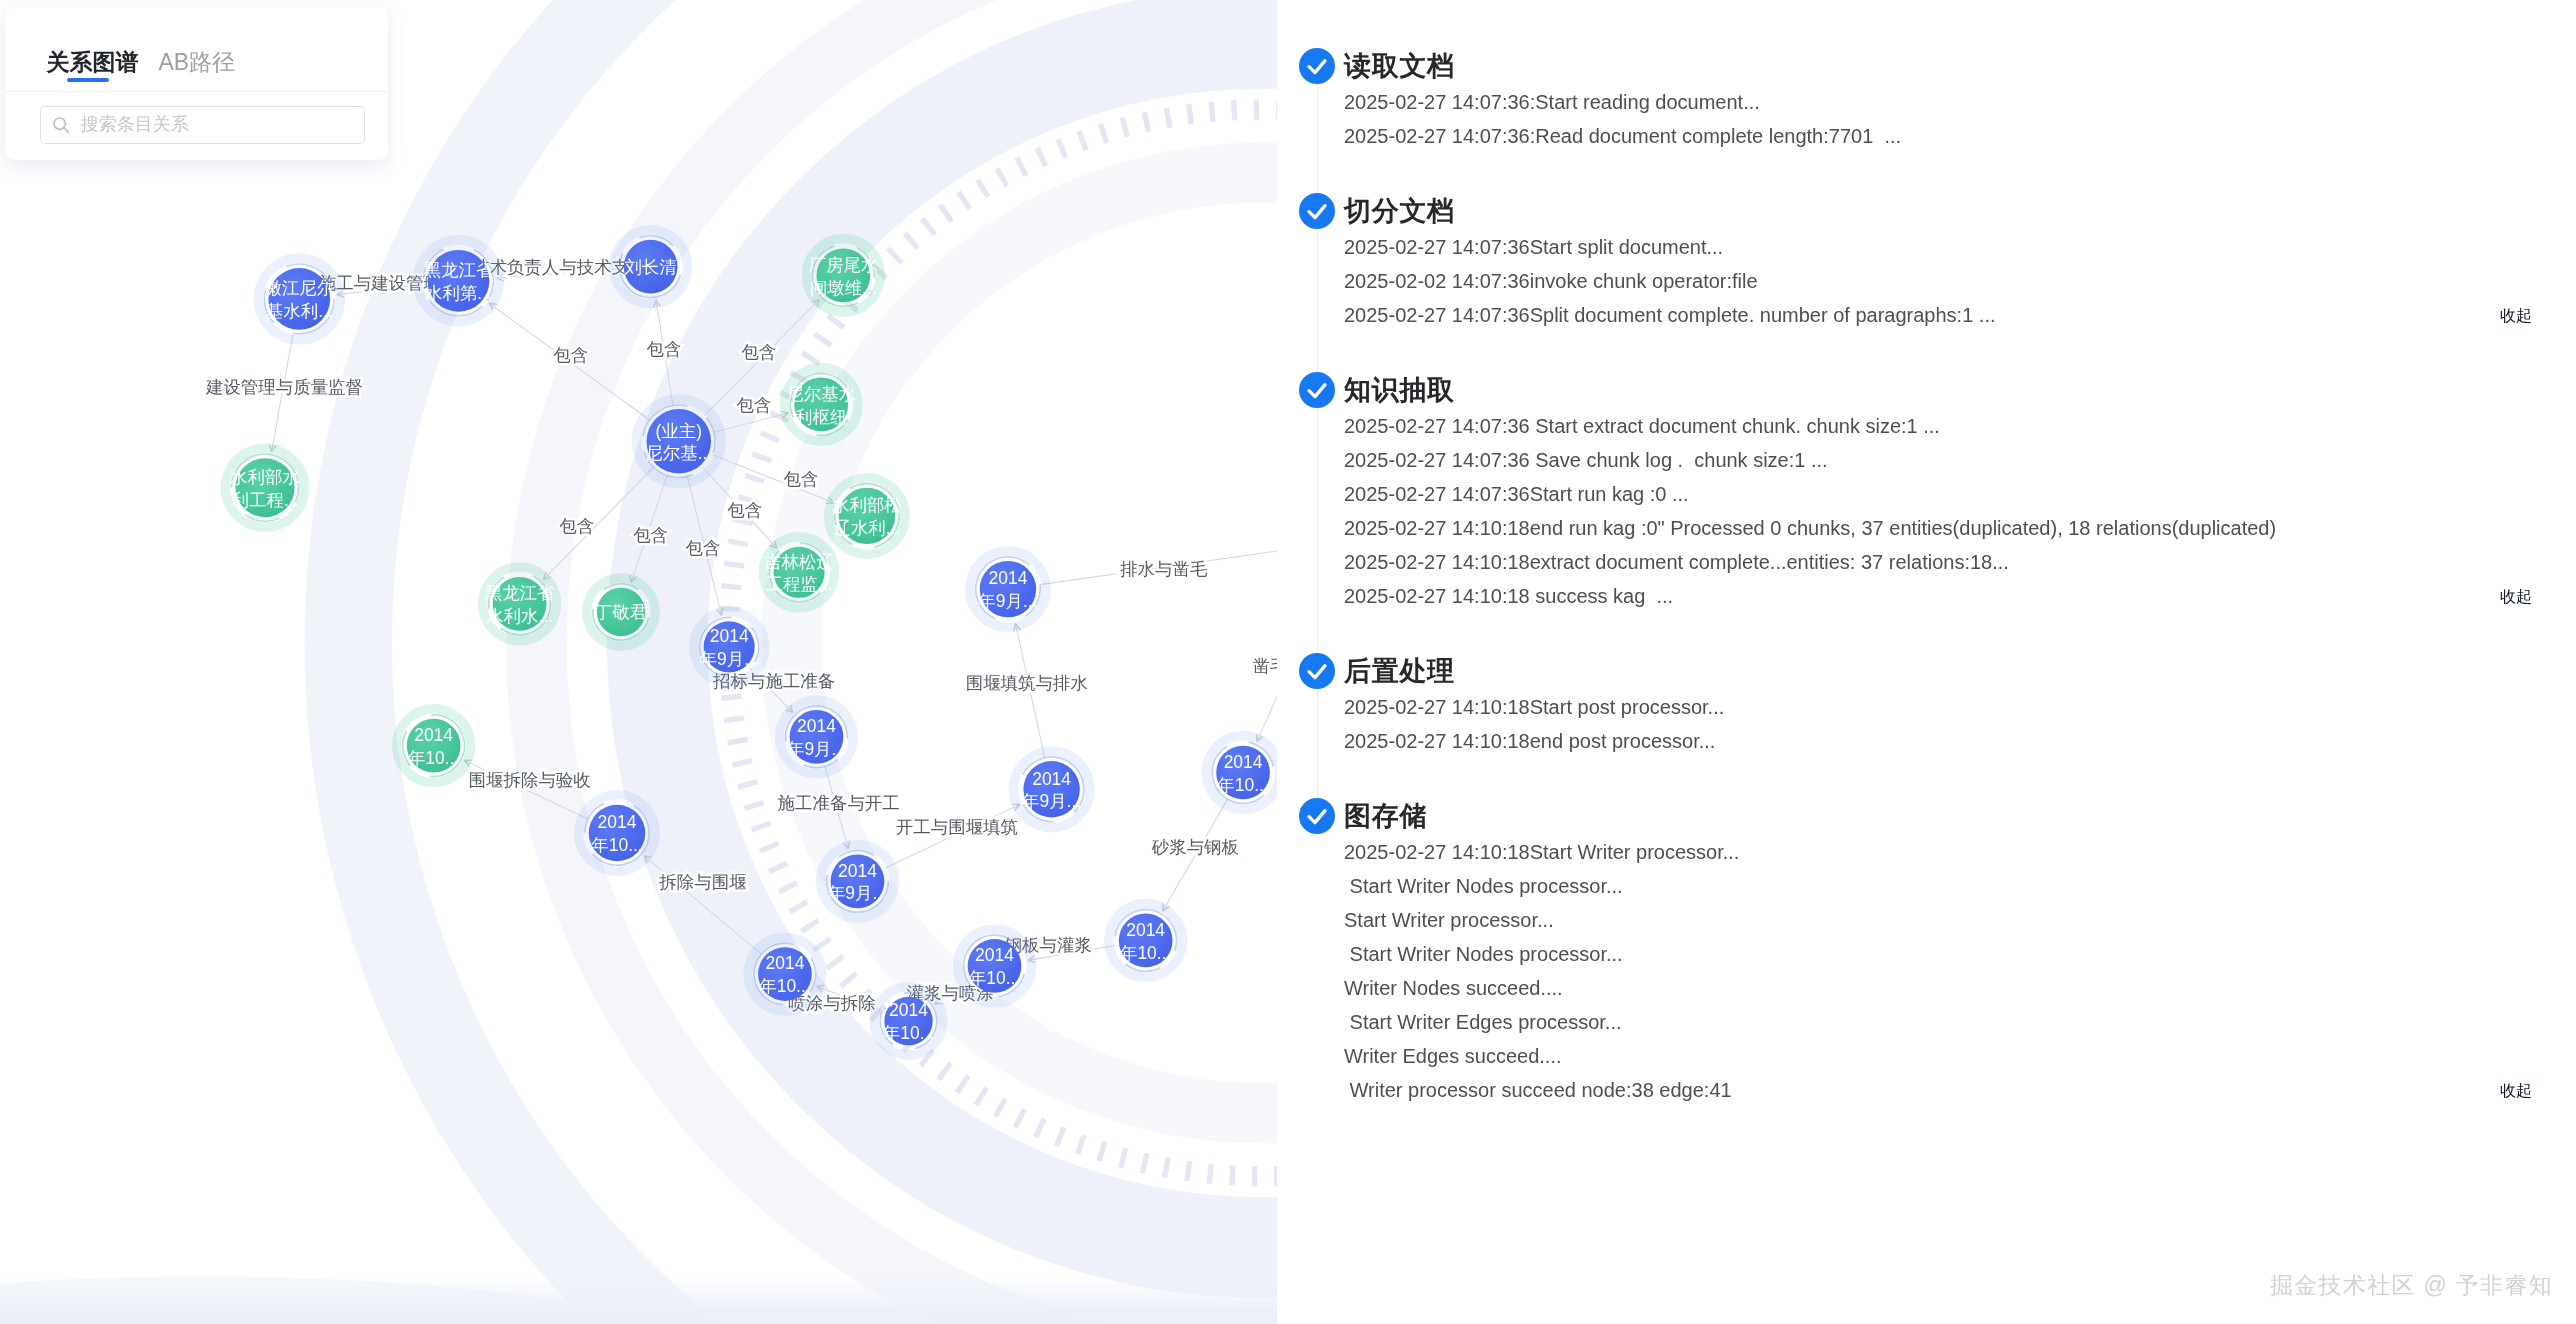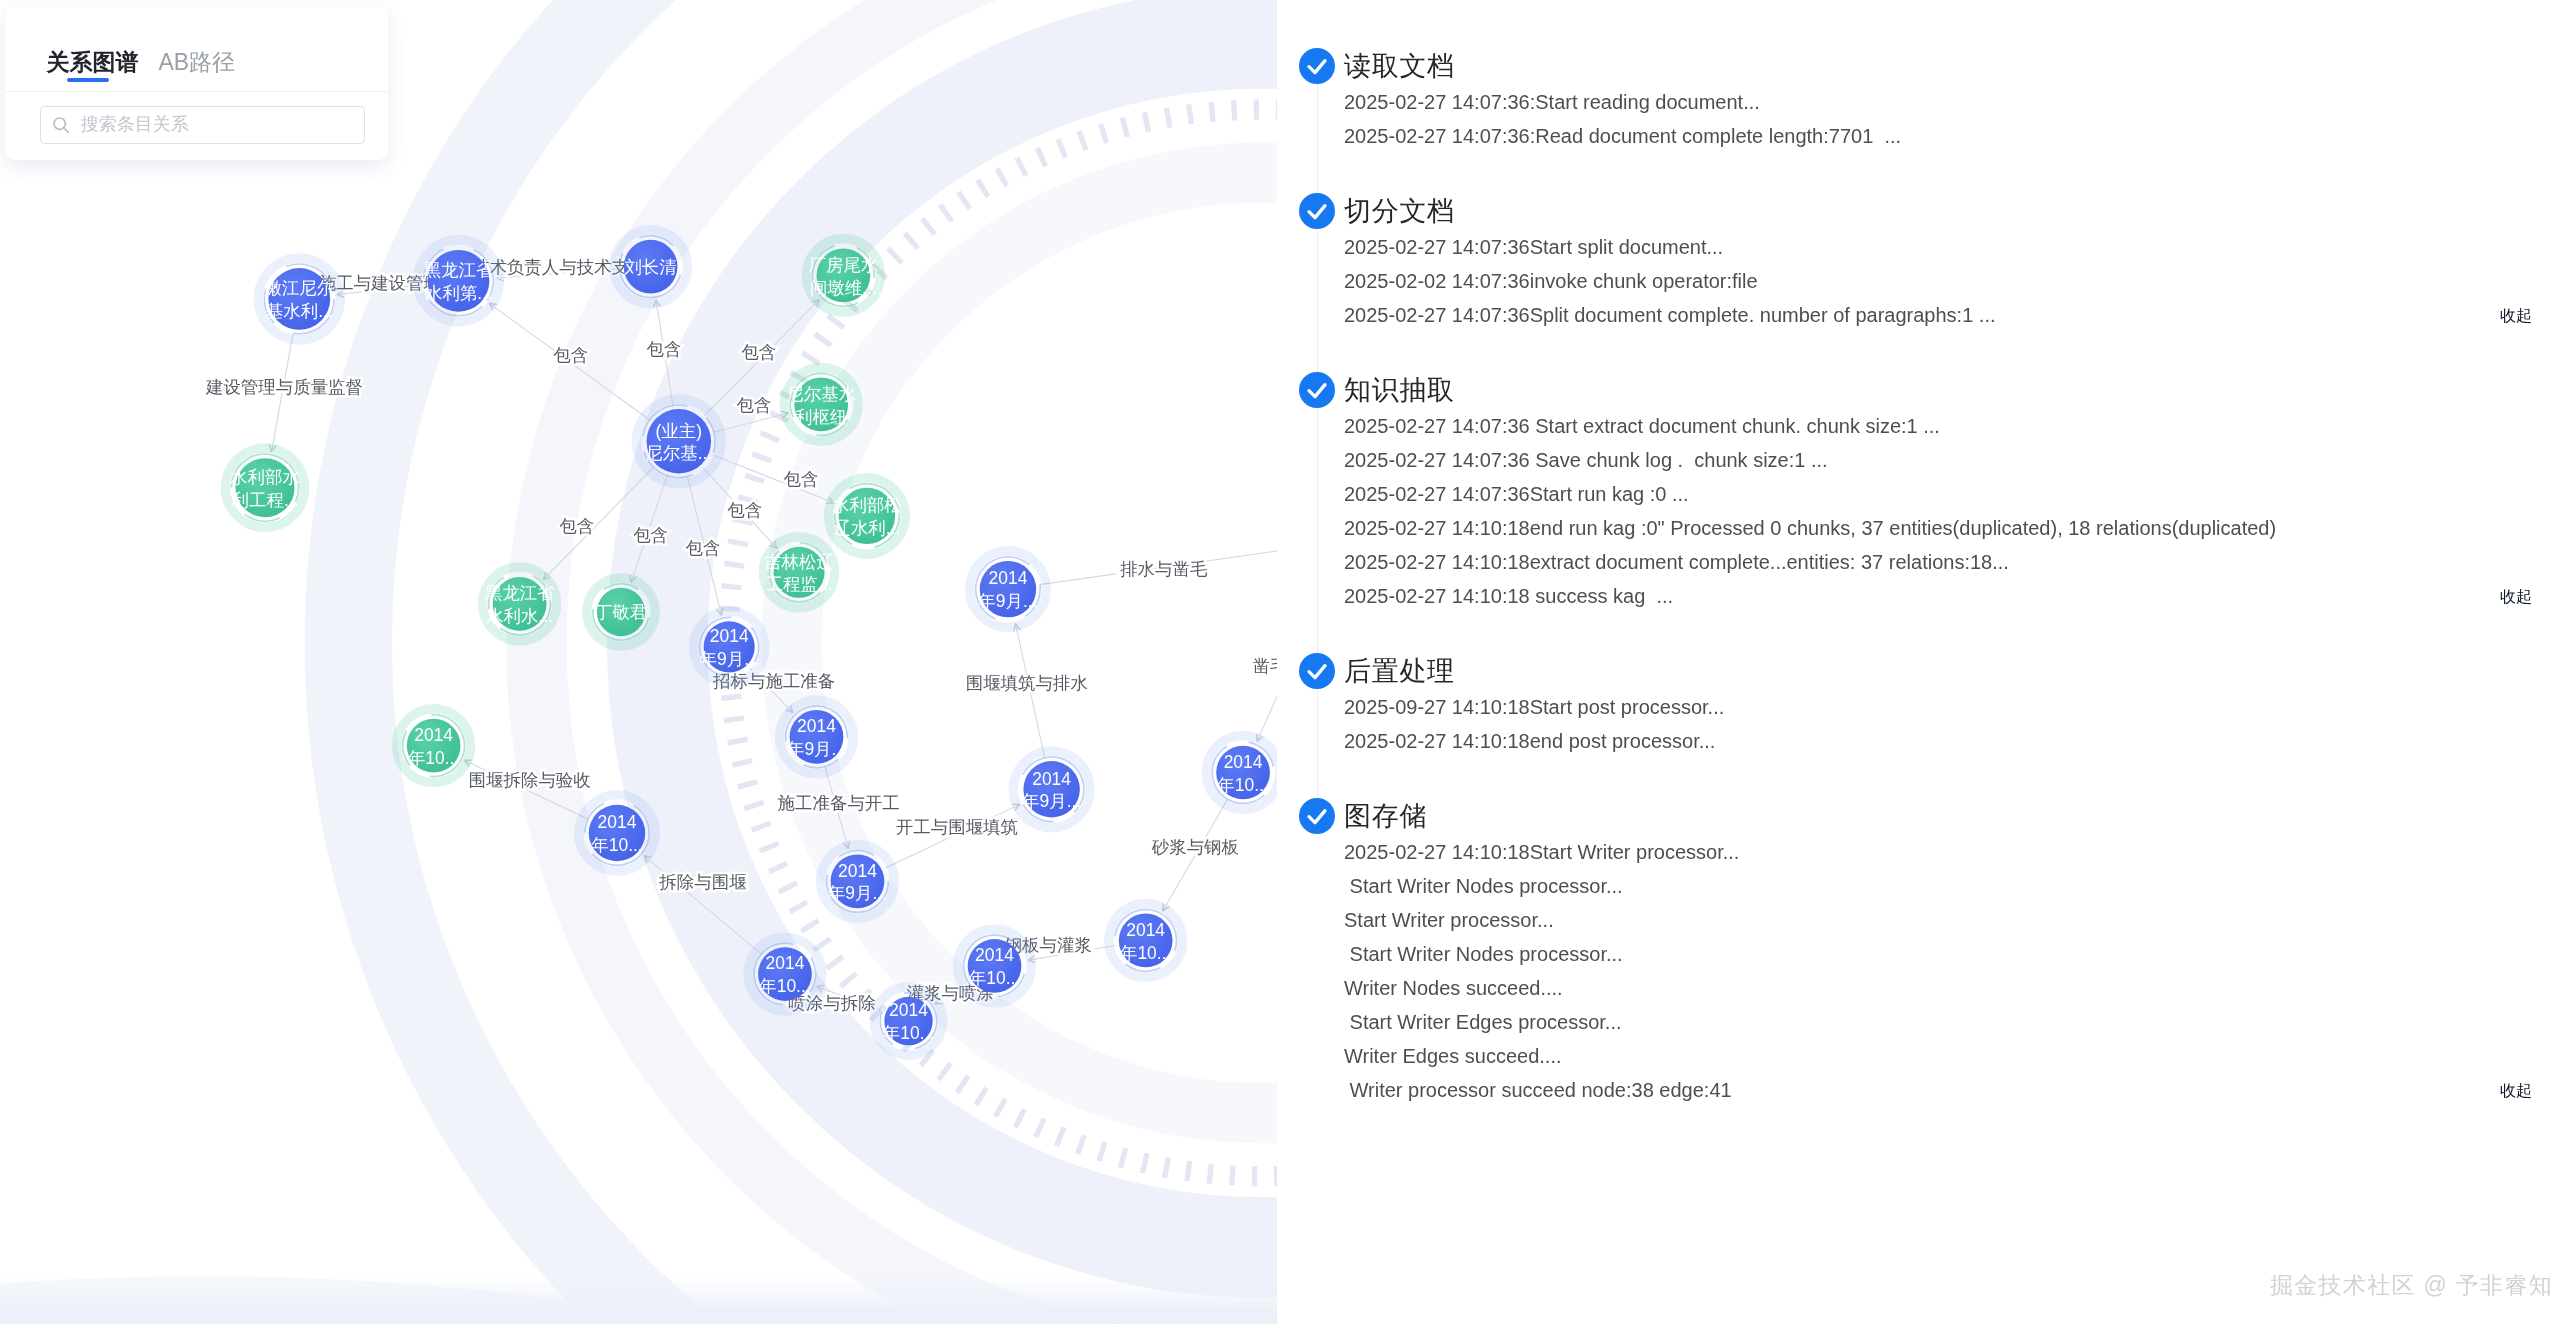--- a/index.html
+++ b/index.html
@@ -28,21 +28,21 @@
   #bottom-fade{position:absolute;left:0;bottom:0;width:1277px;height:47px;
     background:linear-gradient(to bottom,rgba(238,242,249,0) 0%,rgba(234,239,248,.9) 70%);z-index:2;}
 
   
   #log-panel{position:absolute;left:1277px;top:0;width:1299px;height:1324px;background:#fff;}
   #timeline-line{position:absolute;left:40px;top:66px;width:1.3px;height:751px;background:#ececee;}
   #steps{position:relative;padding-top:47px;}
   .section{position:relative;margin-bottom:39px;padding-left:67px;}
   .check{position:absolute;left:22px;top:0.7px;width:36px;height:36px;border-radius:50%;background:#1779f2;
     display:flex;align-items:center;justify-content:center;}
-  .sec-title{font-size:27px;line-height:38px;color:#25272b;font-weight:400;letter-spacing:0.7px;}
+  .sec-title{font-size:27px;line-height:38px;color:#25272b;font-weight:700;letter-spacing:0.7px;}
   .log-line{font-size:20px;line-height:34px;color:#4c4e53;white-space:pre;}
   .collapse{position:absolute;right:44px;bottom:4px;font-size:16px;line-height:25.5px;color:#0f172a;cursor:pointer;text-decoration:none;}
   #watermark{position:absolute;right:23px;bottom:23px;font-size:23px;color:#d2d2d2;
     text-shadow:0.7px 0.7px 0 #ffffff;letter-spacing:1.3px;}
 </style>
 </head>
 <body>
 
 <div id="app">
 
@@ -347,21 +347,21 @@
           <a class="collapse">收起</a>
         </div>
         <div class="section">
           <div class="check">
             <svg width="36" height="36" viewBox="0 0 54 54">
               <polyline points="15,28 24,37 39,19" fill="none" stroke="#fff" stroke-width="5" stroke-linecap="round" stroke-linejoin="round"></polyline>
             </svg>
           </div>
           <div class="sec-title">后置处理</div>
           <div>
-            <div class="log-line">2025-09-27 14:10:18Start post processor...</div>
+            <div class="log-line">2025-02-27 14:10:18Start post processor...</div>
             <div class="log-line">2025-02-27 14:10:18end post processor...</div>
           </div>
         </div>
         <div class="section">
           <div class="check">
             <svg width="36" height="36" viewBox="0 0 54 54">
               <polyline points="15,28 24,37 39,19" fill="none" stroke="#fff" stroke-width="5" stroke-linecap="round" stroke-linejoin="round"></polyline>
             </svg>
           </div>
           <div class="sec-title">图存储</div>

